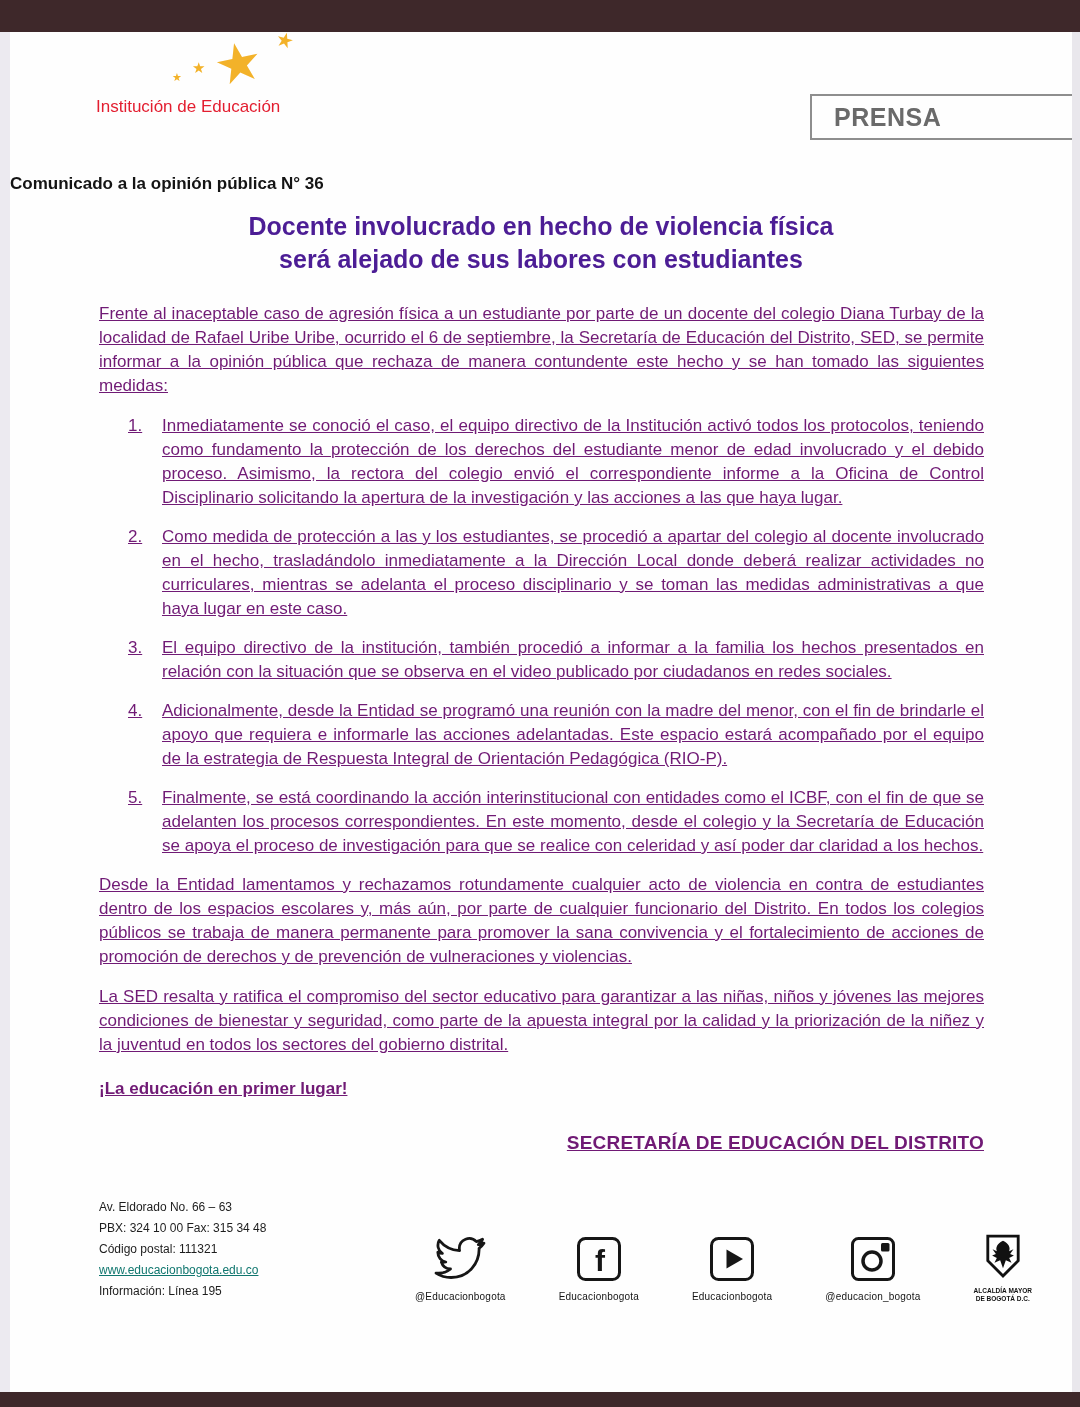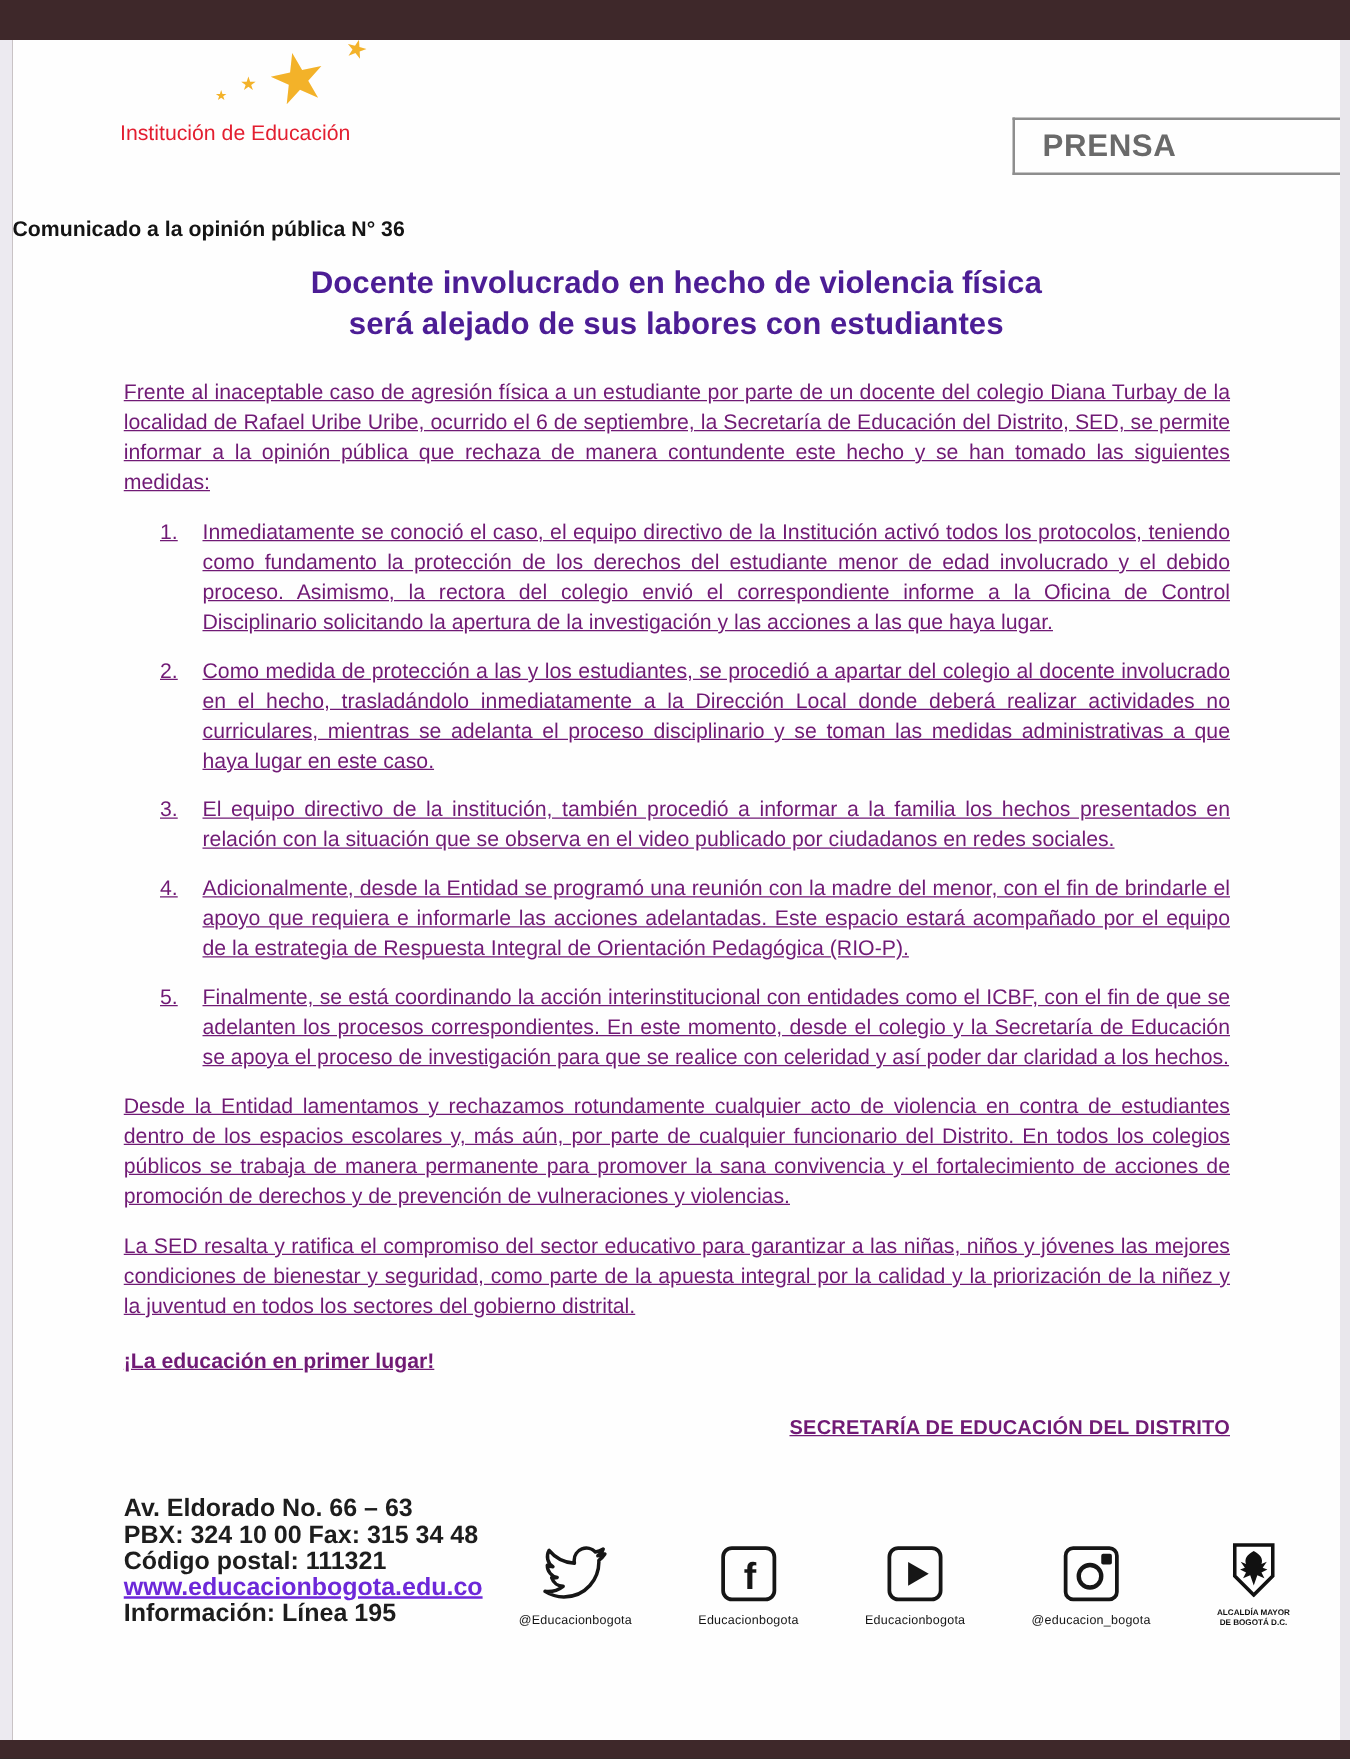--- a/index.html
+++ b/index.html
@@ -28,26 +28,26 @@
   
   .kicker{text-align:left;font-weight:700;font-size:17px;margin:6px 0 0;color:#141414;}
   .doc-title{text-align:center;font-weight:700;font-size:25px;line-height:33px;margin:16px 0 0;color:#4c1d95;}
   .content{margin:26px 88px 0 89px;font-size:17px;line-height:24px;color:#701a75;text-decoration:underline;}
   .content p{margin:0 0 16px;text-align:justify;}
   .olist{padding-left:29px;margin-top:6px;}
   .li{display:flex;margin-bottom:15px;}
   .num{flex:0 0 34px;}
   .li-text{flex:1;text-align:justify;}
   .slogan{font-weight:700;text-align:left !important;margin:20px 0 0 !important;}
-  .signature{font-weight:700;font-size:16px;text-align:right !important;margin:30px 0 0 !important;letter-spacing:0.2px;}
+  .signature{font-weight:700;font-size:19px;text-align:right !important;margin:30px 0 0 !important;letter-spacing:0.2px;}
 
   
   .footer{display:flex;align-items:flex-end;margin:42px 40px 0 89px;}
-  .address{width:292px;font-size:20px;line-height:21px;color:#1d1d1d;font-weight:bold;}
-  .address a{color:#6d28d9;text-decoration:underline;}
+  .address{width:292px;font-size:12px;line-height:21px;color:#1d1d1d;}
+  .address a{color:#0f766e;text-decoration:underline;}
   .social-row{flex:1;display:flex;justify-content:space-between;align-items:flex-end;padding-left:24px;}
   .social-col{display:flex;flex-direction:column;align-items:center;gap:9px;}
   .social-label{font-size:10px;color:#141414;letter-spacing:0.2px;}
   .alcaldia-label{font-size:6.5px;line-height:7.5px;font-weight:700;text-align:center;color:#111;}
   svg{display:block;}
 </style>
 </head>
 <body>
 
 <div class="frame">

